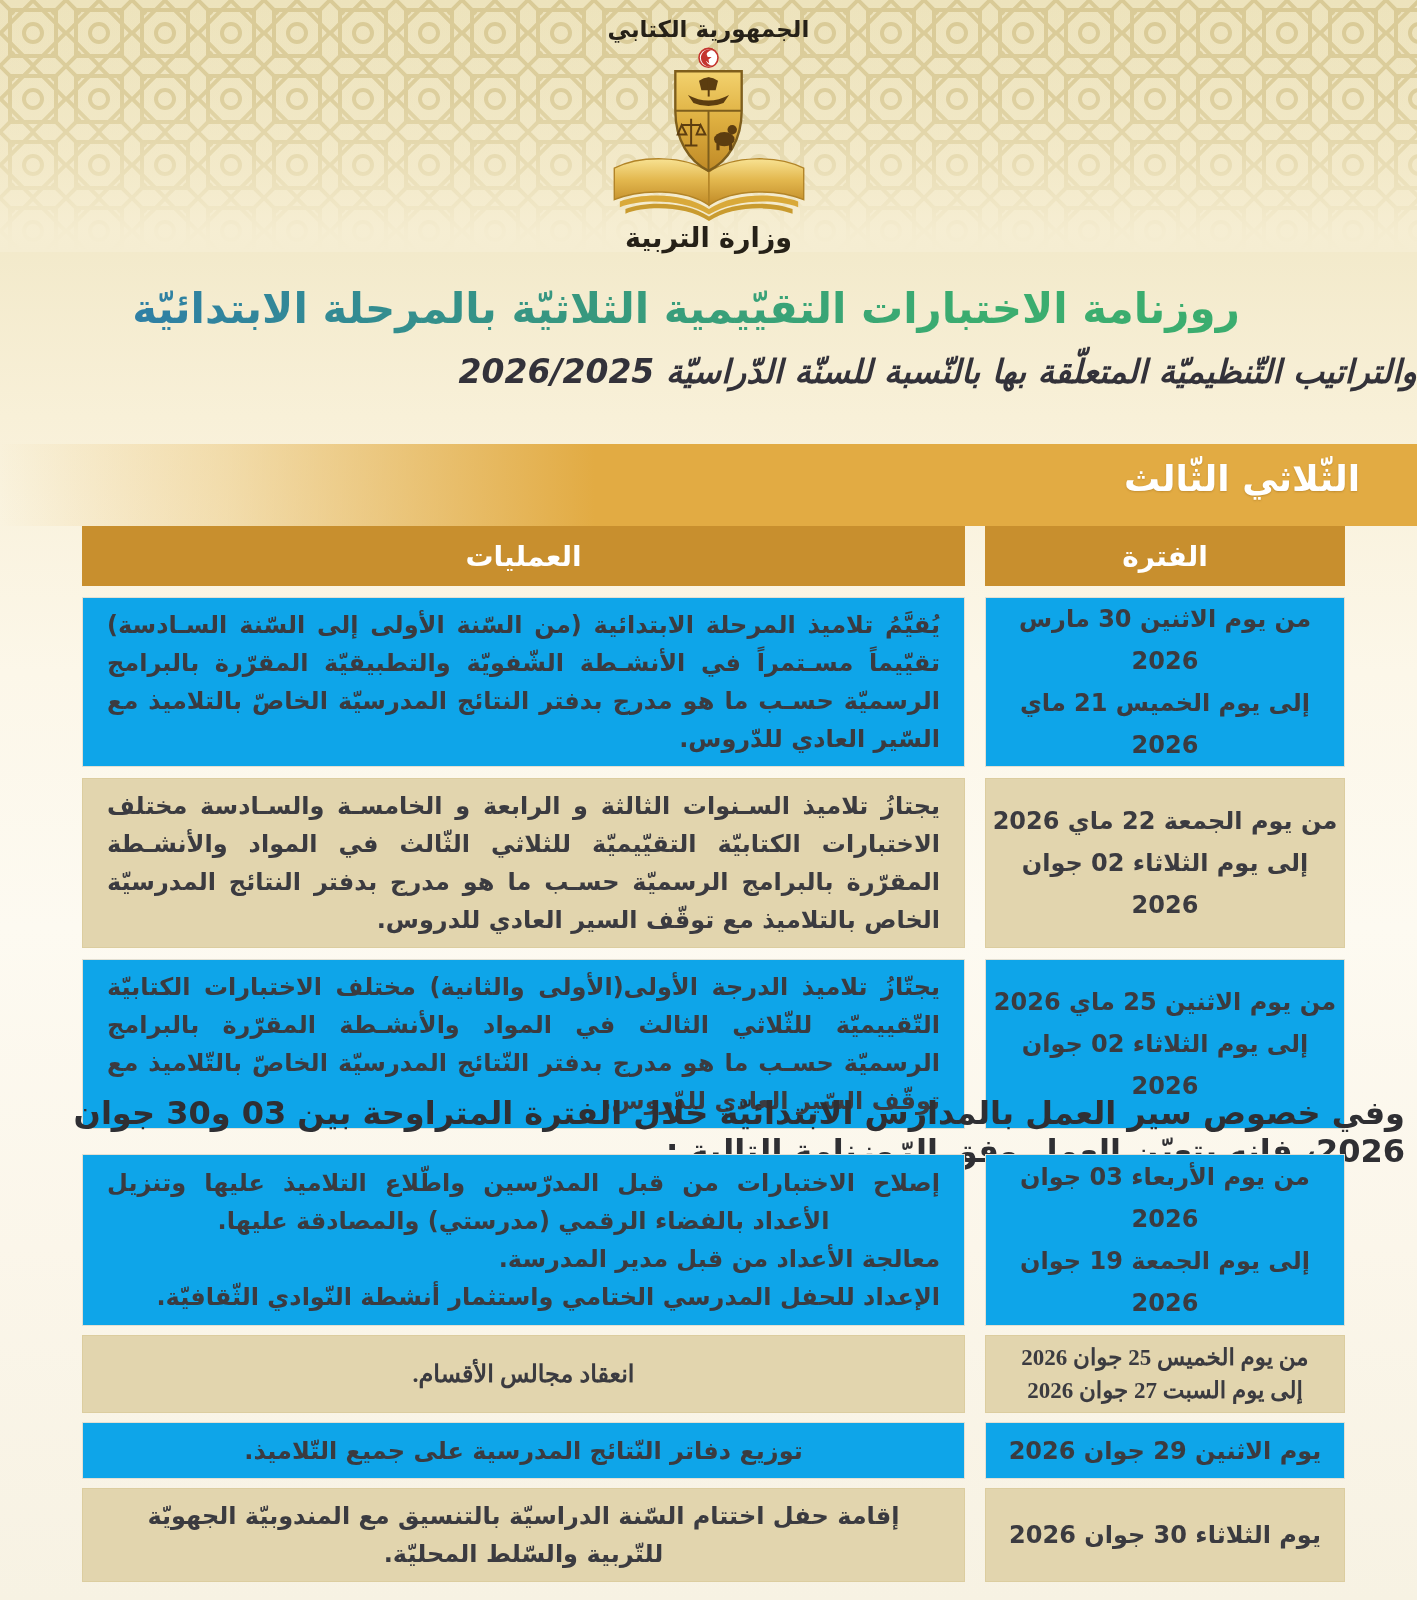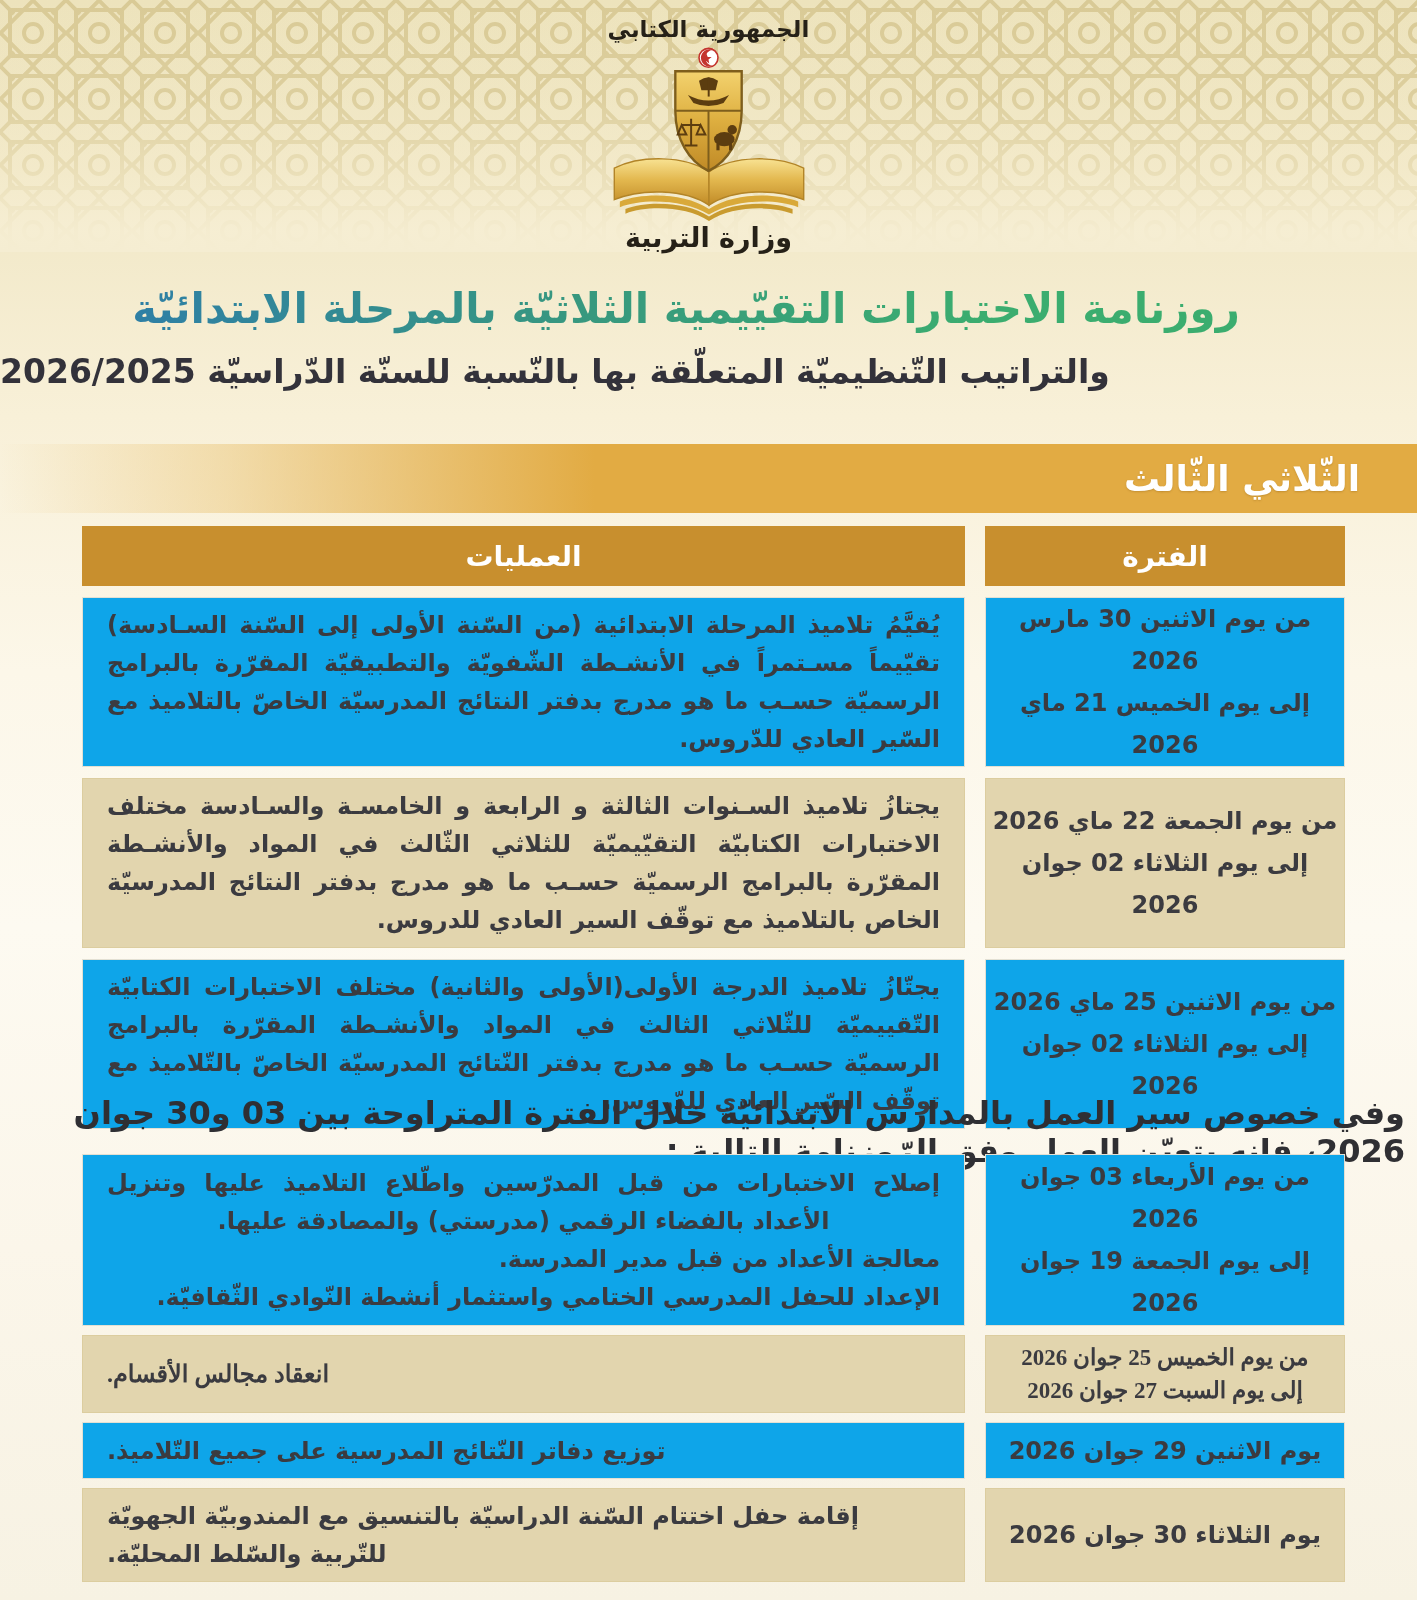--- a/index.html
+++ b/index.html
@@ -19,40 +19,40 @@
   .crest-wrap{position:relative;z-index:2;margin-top:4px;}
   .book-wrap{position:relative;z-index:1;margin-top:-34px;}
   .cal-bottom{font-size:27px;font-weight:bold;color:#262118;margin-top:-4px;}
   
   .title1{position:absolute;top:281px;left:0;width:1372px;text-align:center;
     font-size:42px;font-weight:bold;color:#2F8F86;line-height:1.35;}
   @supports ((-webkit-background-clip:text) or (background-clip:text)){
     .title1{background:linear-gradient(90deg,#2E7EA7 8%,#37987F 42%,#3BAD6F 72%);
       -webkit-background-clip:text;background-clip:text;color:transparent;-webkit-text-fill-color:transparent;}
   }
-  .title2{position:absolute;top:352px;left:0;width:1417px;text-align:left;
-    font-size:33px;font-weight:bold;color:#33323A;}
+  .title2{position:absolute;top:352px;left:0;width:1417px;text-align:right;
+    font-size:33px;font-weight:bold;color:#33323A;font-style:italic;}
   
-  .banner{position:absolute;top:444px;left:0;width:1417px;height:69px;
+  .banner{position:absolute;top:444px;left:0;width:1417px;height:82px;
     background:linear-gradient(to left,#E2AB43 0%,#E2AB43 58%,rgba(230,184,90,0.38) 84%,rgba(238,222,170,0) 100%);}
   .banner-label{display:block;line-height:69px;text-align:right;padding-left:0;padding-right:57px;
     font-size:36px;font-weight:bold;color:#FFFFFF;text-shadow:0 1px 2px rgba(140,95,20,0.35);}
   
   .grid{position:absolute;right:72px;left:82px;display:grid;direction:rtl;
     grid-template-columns:360px 1fr;column-gap:20px;}
   .t1{top:526px;row-gap:11px;}
   .t2{top:1154px;row-gap:9px;}
   .cell{box-sizing:border-box;display:flex;flex-direction:column;justify-content:center;}
   .hdr{background:#C88F2E;height:60px;align-items:center;
     font-size:28px;font-weight:bold;color:#FFFFFF;}
   .light{background:#0ea5e9;border:1px solid #E3E0D3;}
   .tan{background:#E2D5AE;border:1px solid #DCCD9F;}
   .ops{padding:8px 24px;font-size:24px;font-weight:bold;color:#3B3B40;line-height:38px;
     text-align:justify;}
-  .ops-start{text-align:left;}
+  .ops-start{text-align:center;}
   .per{text-align:center;font-size:24px;font-weight:bold;color:#3B3B40;line-height:42px;}
   .per-tight{line-height:33px;font-size:23px;}
   .r1{min-height:152px;}
   .r2{min-height:158px;}
   .r3{min-height:152px;}
   .s1{min-height:172px;}
   .s2{min-height:78px;font-family:Liberation Serif, serif;}
   .s3{min-height:57px;}
   .s4{min-height:50px;}
   .p-center-last{text-align:justify;text-align-last:center;margin:0;}

